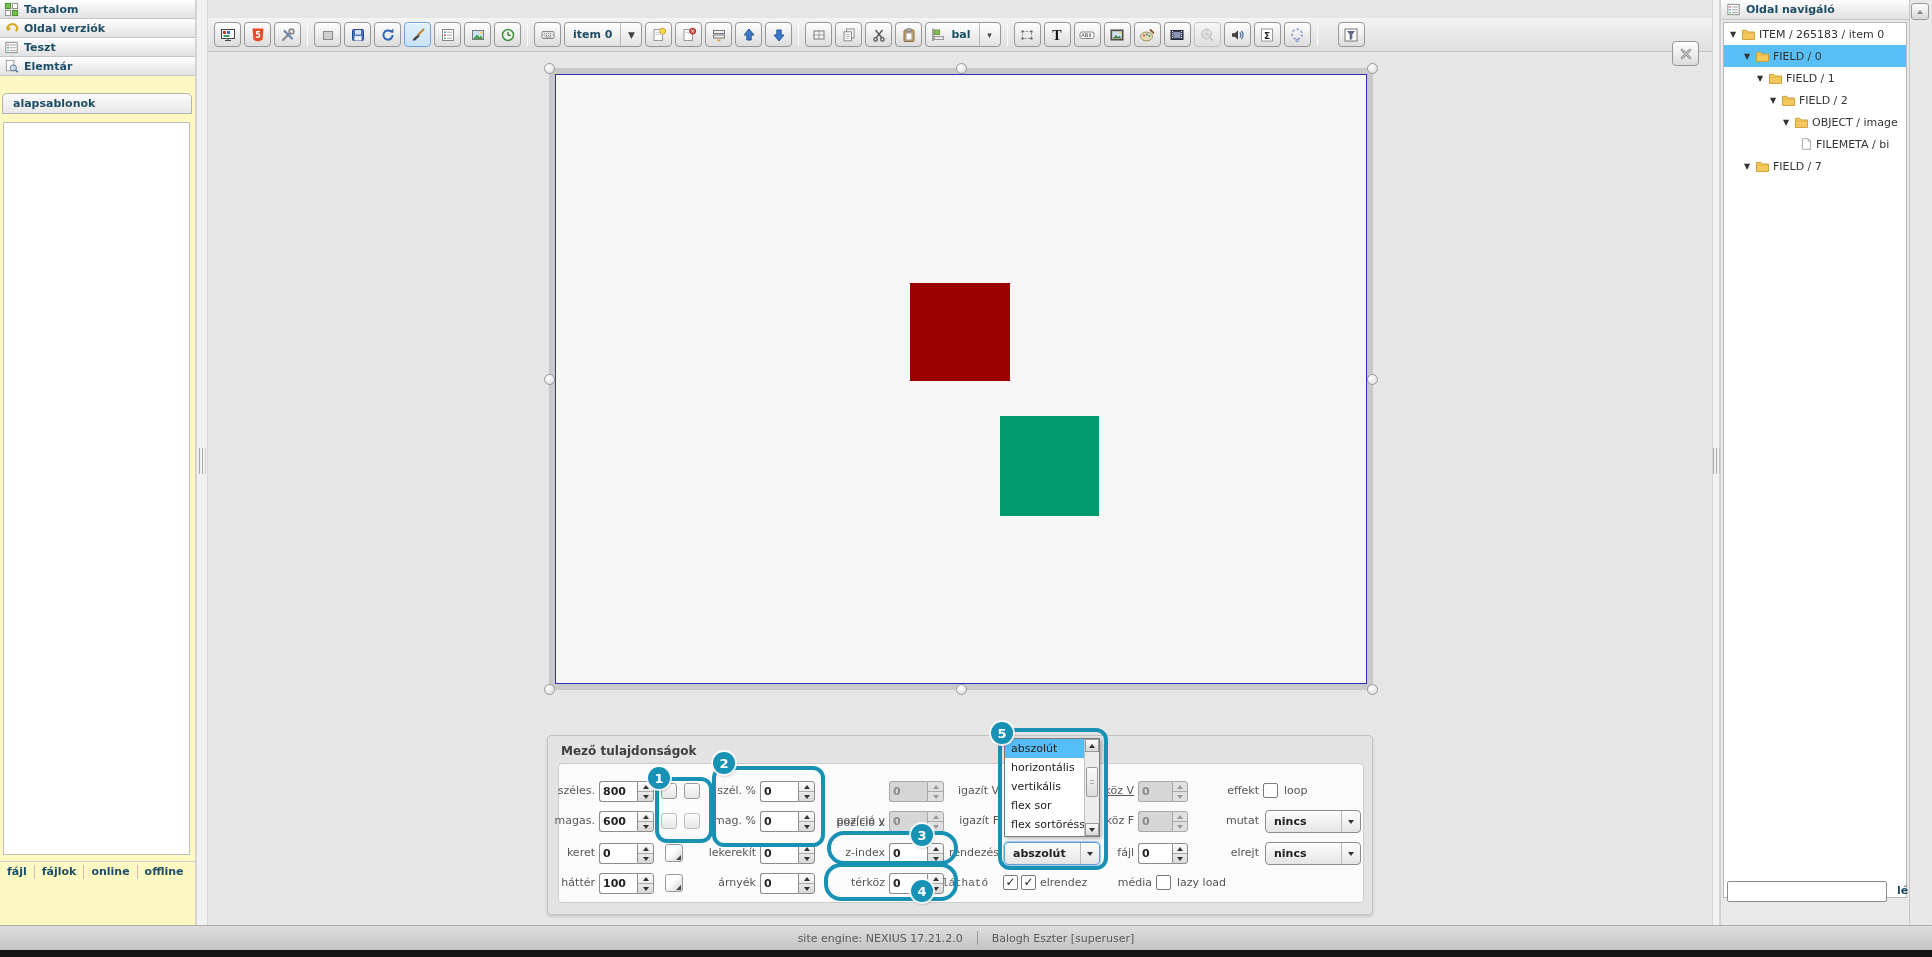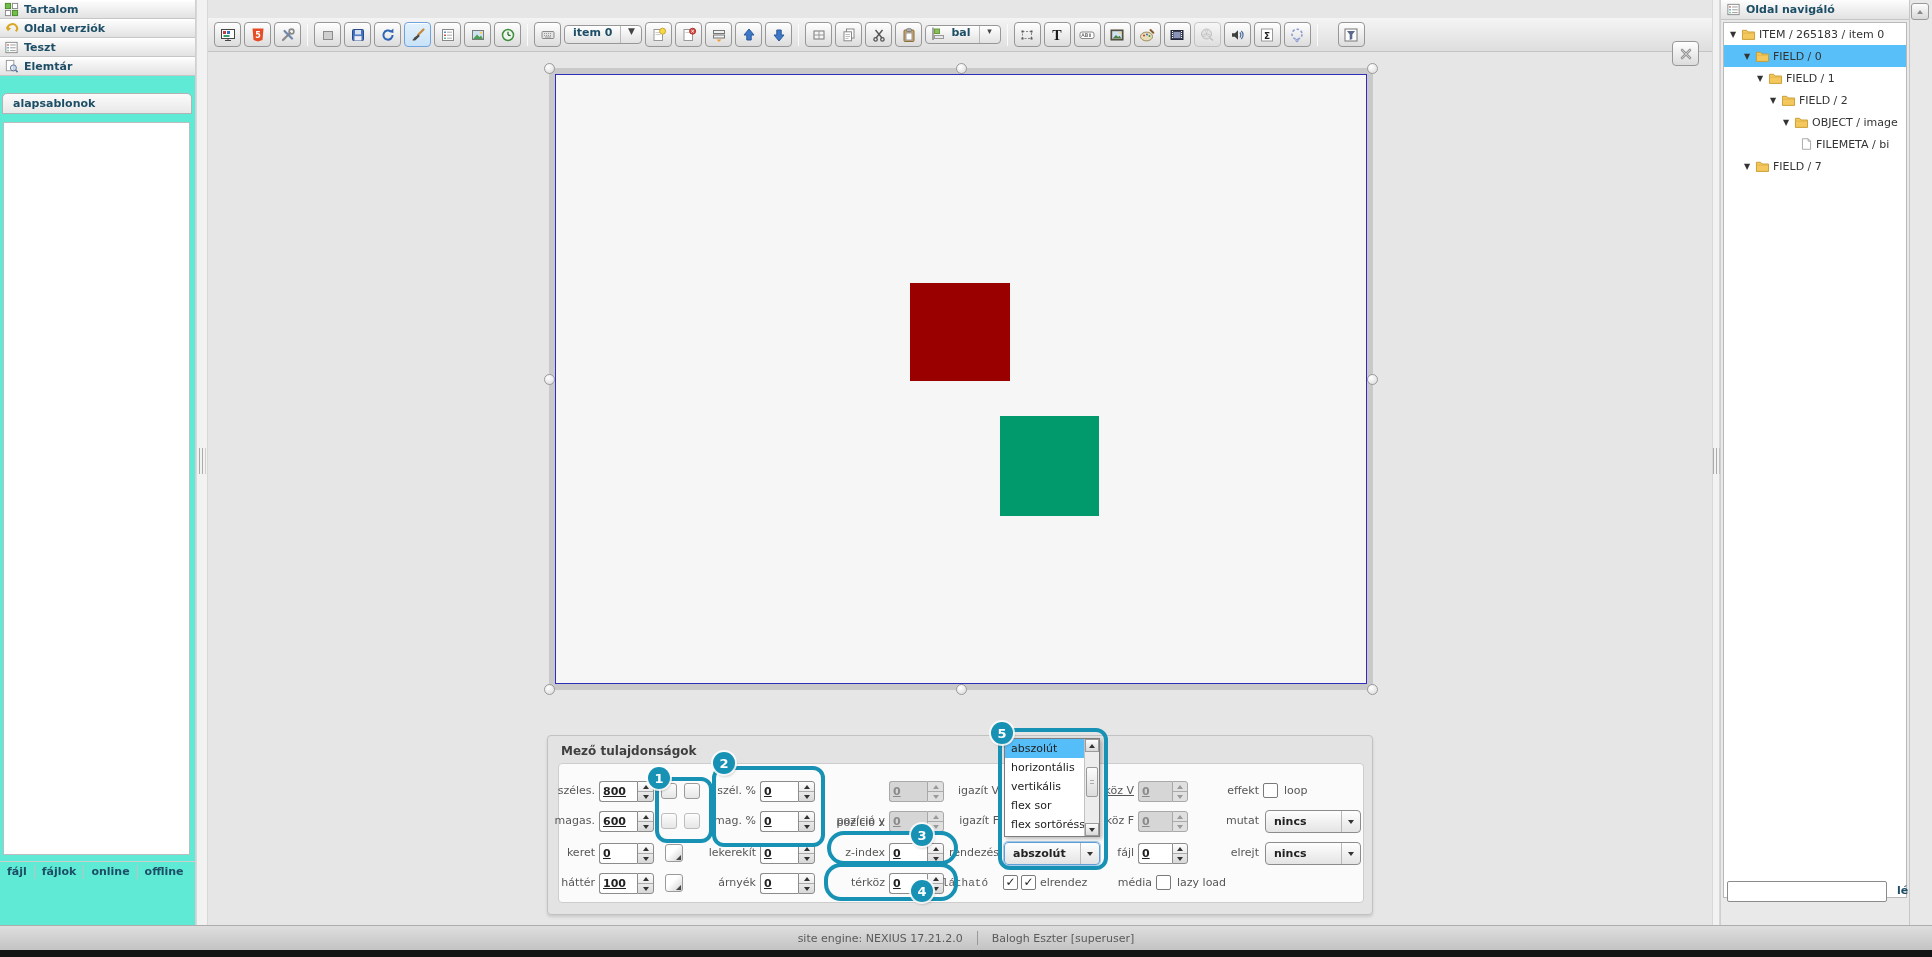--- a/index.html
+++ b/index.html
@@ -1,21 +1,21 @@
 <!DOCTYPE html>
 <html><head>
 <meta charset="utf-8">
 <style>
   * { box-sizing: border-box; margin:0; padding:0; }
   body { margin:0; background:#888; font-family:"DejaVu Sans","Liberation Sans",sans-serif; }
   .app { position:relative; width:1932px; height:957px; background:#e6e6e6; overflow:hidden;
          font-size:11px; color:#333; }
 
   
-  .sidebar { position:absolute; left:0; top:0; width:196px; height:925px; background:#5eead4; border-right:1px solid #d0d0d0;}
+  .sidebar { position:absolute; left:0; top:0; width:196px; height:925px; background:#fef9c3; border-right:1px solid #d0d0d0;}
   .side-item { height:19px; display:flex; align-items:center; gap:5px; padding-left:4px;
     background:linear-gradient(#fdfdfd,#e2e2e2); border-bottom:1px solid #c6c6c6; border-top:1px solid #fff;
     font-weight:bold; color:#1d4e66; cursor:pointer; }
   .side-item svg { flex:0 0 auto; }
   .tmpl-tab { position:absolute; left:2px; top:93px; width:190px; height:21px;
     border:1px solid #b3b3b3; border-radius:5px 5px 0 0; background:linear-gradient(#fbfbfb,#e8e8e8);
     font-weight:bold; color:#1d4e66; display:flex; align-items:center; padding-left:10px; }
   .side-list { position:absolute; left:3px; top:122px; width:187px; height:733px; background:#fff; border:1px solid #bdbdbd; }
   .side-tabs { position:absolute; left:0; top:861px; width:196px; height:21px; display:flex; align-items:center;
     border-top:1px solid #cfcfcf; }
@@ -35,22 +35,22 @@
     color:#6a6a6a; display:flex; align-items:center; padding-left:8px; }
   .toolbar { position:absolute; left:0; top:18px; width:100%; height:34px;
     background:linear-gradient(#f4f4f4,#dedede); border-bottom:1px solid #c4c4c4;
     display:flex; align-items:center; padding-left:6px; gap:3px; }
   .tbtn { width:27px; height:25px; border:1px solid #979797; border-radius:4px;
     background:linear-gradient(#ffffff,#dcdcdc); display:flex; align-items:center; justify-content:center; cursor:pointer;
     box-shadow:inset 0 1px 0 #fff; }
   .tbtn.active { border-color:#6fa3dd; background:linear-gradient(#e3f1fc,#c8e2f8); }
   .tbtn.disabled { opacity:.45; }
   .tsep { width:1px; height:22px; background:#b5b5b5; border-right:1px solid #fbfbfb; margin:0 3px; }
-  .tdd { height:19px; border:1px solid #979797; border-radius:4px; background:linear-gradient(#ffffff,#e2e2e2);
-    display:flex; align-items:flex-start; cursor:pointer; box-shadow:inset 0 1px 0 #fff; }
+  .tdd { height:25px; border:1px solid #979797; border-radius:4px; background:linear-gradient(#ffffff,#e2e2e2);
+    display:flex; align-items:center; cursor:pointer; box-shadow:inset 0 1px 0 #fff; }
   .tdd .lbl { font-weight:bold; color:#1d4e66; padding:0 8px; }
   .tdd .dv { width:1px; height:100%; background:#b9b9b9; }
   .tdd .arr { width:20px; text-align:center; color:#444; font-size:9px; }
   .wrenchbtn { position:absolute; left:1464px; top:23px; }
 
   
   .canvas-outer { position:absolute; left:341px; top:68px; width:824px; height:622px; background:#c9c9c9; }
   .canvas { position:absolute; left:6px; top:6px; right:6px; bottom:6px; background:#f6f6f6; border:1px solid #2e2eb8; }
   .handle { position:absolute; width:11px; height:11px; border-radius:50%; background:radial-gradient(circle at 35% 30%,#fff,#d9d9d9);
     border:1px solid #9a9a9a; cursor:pointer; }
@@ -58,21 +58,21 @@
 
   
   .props { position:absolute; left:339px; top:735px; width:826px; height:180px;
     background:#e3e3e3; border:1px solid #c2c2c2; border-radius:4px; box-shadow:0 2px 3px rgba(0,0,0,.12); }
   .props-title { position:absolute; left:13px; top:8px; font-weight:bold; color:#3f3f3f; font-size:12px; }
   .props-box { position:absolute; left:10px; top:27px; width:806px; height:140px; background:#fbfbfb;
     border:1px solid #cdcdcd; border-radius:4px; }
   .plabel { position:absolute; height:20px; line-height:20px; text-align:right; color:#565656; }
   .spinwrap { position:absolute; height:21px; display:flex; }
   .spininput { width:38px; height:21px; border:1px solid #8c8c8c; border-right:none; border-radius:3px 0 0 3px;
-    padding:0 3px; font:bold 11px "DejaVu Sans",sans-serif; color:#222; background:#fff;text-decoration:underline; }
+    padding:0 3px; font:bold 11px "DejaVu Sans",sans-serif; color:#222; background:#fff; }
   .spinbtns { width:17px; height:21px; border:1px solid #8c8c8c; border-radius:0 3px 3px 0; overflow:hidden;
     display:flex; flex-direction:column; background:linear-gradient(#fdfdfd,#d8d8d8); }
   .sb { flex:1; display:flex; align-items:center; justify-content:center; cursor:pointer; }
   .sb + .sb { border-top:1px solid #aaa; }
   .tri-up { width:0; height:0; border-left:3px solid transparent; border-right:3px solid transparent; border-bottom:4px solid #333; }
   .tri-dn { width:0; height:0; border-left:3px solid transparent; border-right:3px solid transparent; border-top:4px solid #333; }
   .dis .spininput { background:#d6d6d6; color:#8a8a8a; border-color:#a8a8a8; }
   .dis .spinbtns { background:#e0e0e0; border-color:#a8a8a8; }
   .dis .tri-up { border-bottom-color:#9a9a9a; } .dis .tri-dn { border-top-color:#9a9a9a; }
   .minicb { position:absolute; width:16px; height:16px; border:1px solid #9a9a9a; border-radius:3px;

